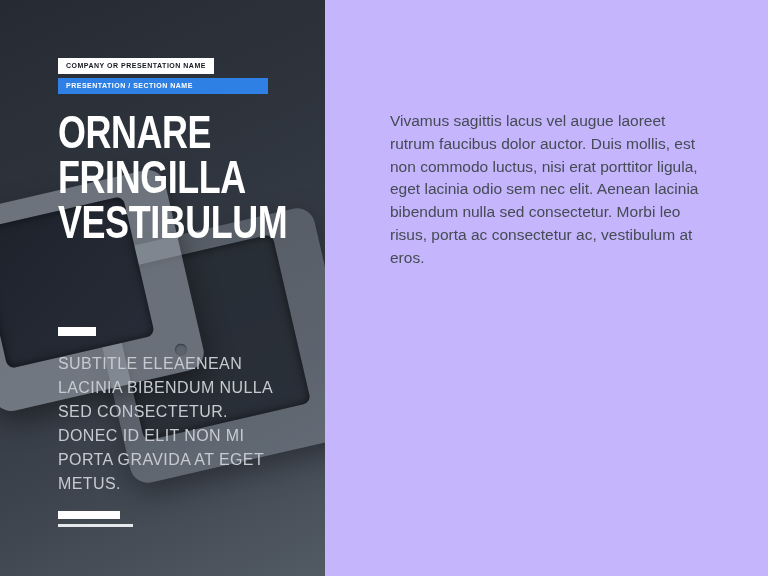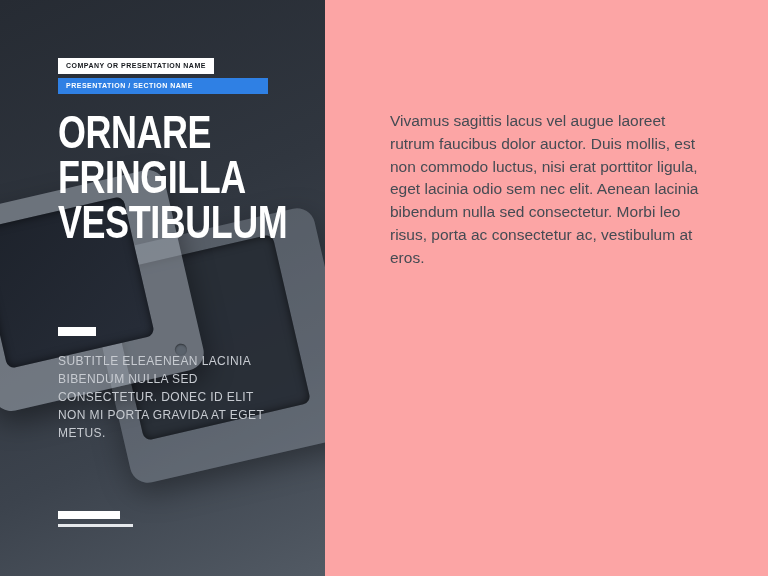--- a/index.html
+++ b/index.html
@@ -115,40 +115,40 @@
     height: 9px;
     background: #ffffff;
   }
 
   .subtitle {
     position: absolute;
     left: 58px;
     top: 352px;
     width: 220px;
     color: #c7cbd1;
-    font-size: 12px;
+    font-size: 16px;
     line-height: 1.5;
     letter-spacing: 0.4px;
     text-transform: uppercase;
   }
 
   .footer-bars {
     position: absolute;
     left: 58px;
     top: 511px;
   }
   .bar { background: #ffffff; }
   .bar-thick { width: 62px; height: 8px; }
   .bar-thin  { width: 75px; height: 3px; margin-top: 5px; background: #e6e9ec; }
 
   
   .right-panel {
     position: relative;
     flex: 1 1 auto;
-    background: #fca5a5;
+    background: #c4b5fd;
     padding: 110px 60px 0 65px;
   }
   .body-paragraph {
     width: 312px;
     color: #454b53;
     font-size: 15.5px;
     line-height: 1.47;
     margin-bottom: 23px;
   }
 </style>

